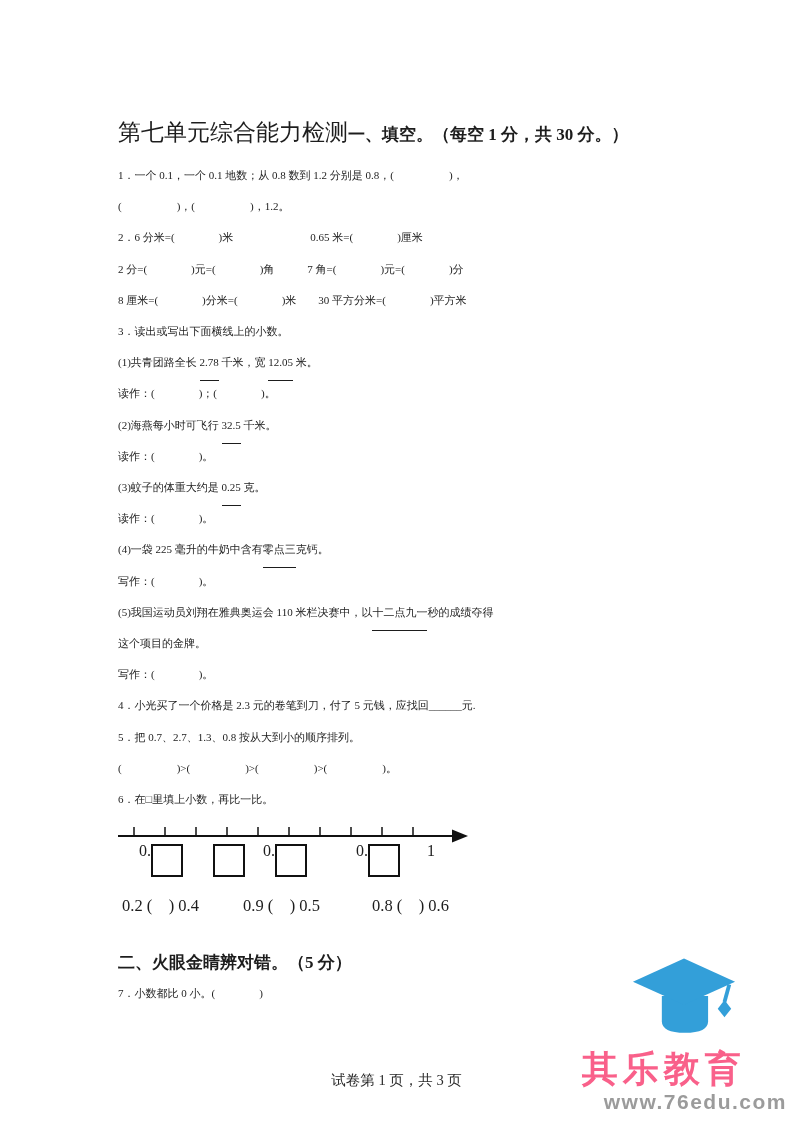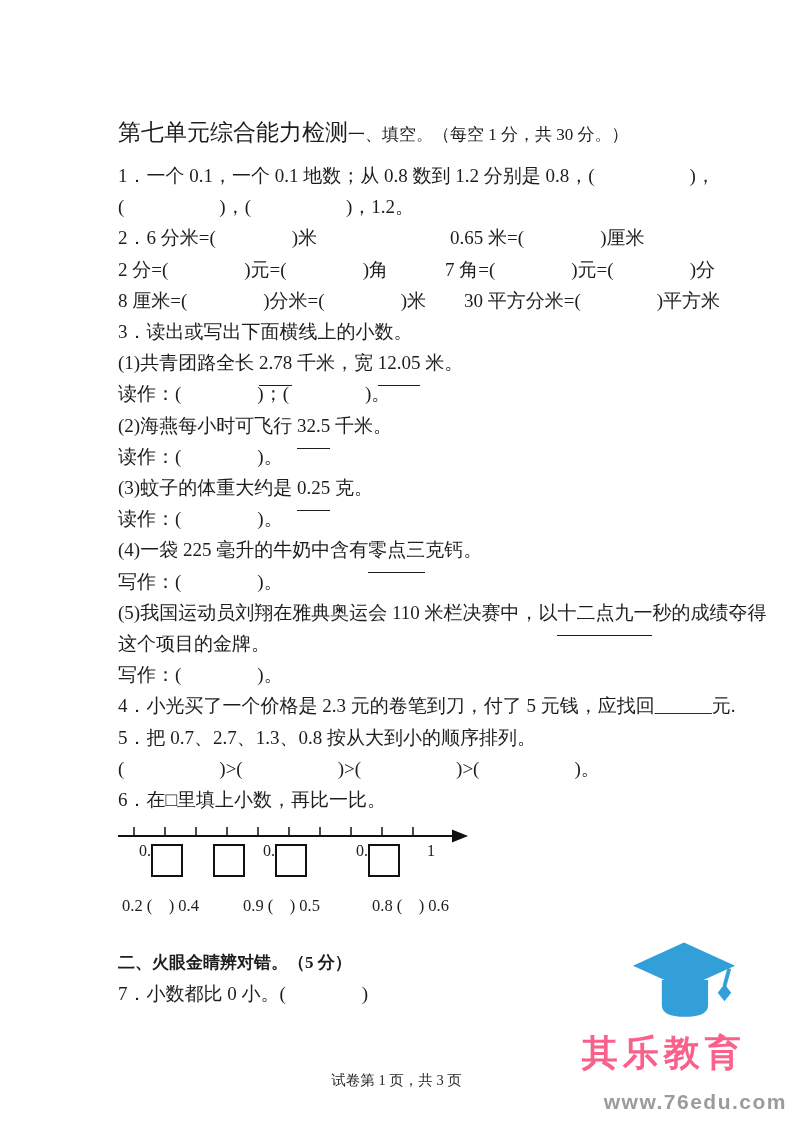--- a/index.html
+++ b/index.html
@@ -13,22 +13,22 @@
     color: #1d1d1d;
   }
   .content {
     position: absolute;
     left: 118px;
     top: 112px;
     width: 566px;
   }
   .title { margin: 0 0 8px 0; line-height: 34px; white-space: nowrap; }
   .title-main { font-size: 23px; font-weight: normal; text-align: center; }
-  .title-sub  { font-size: 17px; font-weight: normal; }
-  .lines { font-size: 19px; line-height: 31.2px; }
+  .title-sub  { font-size: 17px; font-weight: bold; }
+  .lines { font-size: 11px; line-height: 31.2px; }
   .line { margin: 0; white-space: nowrap; }
   .u { border-bottom: 1.4px solid #1d1d1d; padding-bottom: 12px; }
 
   
   .figure { position: relative; height: 96px; margin-top: 6px; }
   .axis-svg { position: absolute; left: 0; top: 0; }
   .axisline { stroke: #111; stroke-width: 2; }
   .ticks line { stroke: #111; stroke-width: 1.5; }
   .arrowhead { fill: #111; }
   .nl-label { position: absolute; top: 21px; font-size: 16px; margin-left: 18px; }
@@ -58,21 +58,21 @@
     flex-direction: column;
   }
   .logo-text { display: flex; flex-direction: column; align-items: flex-start; }
   .logo-name {
     font-size: 36px; font-weight: bold;
     color: #f9608a; letter-spacing: 5px; line-height: 40px;
   }
   .logo-url {
     font-size: 21px; font-weight: bold;
     color: #9b9b9b; letter-spacing: 1.5px;
-    margin-left: 22px; margin-top: 17px;
+    margin-left: 22px; margin-top: 1px;
   }
 </style>
 </head>
 <body>
 
 <div class="page">
   <div class="content">
 
     <h1 class="title"><span class="title-main">第七单元综合能力检测</span><span class="title-sub">一、填空。（每空 1 分，共 30 分。）</span></h1>
 

